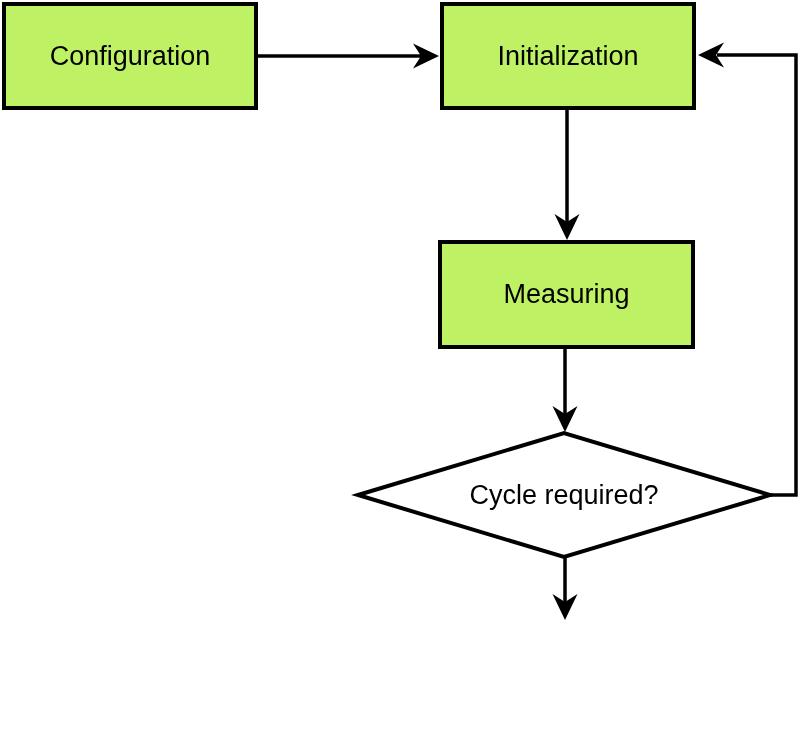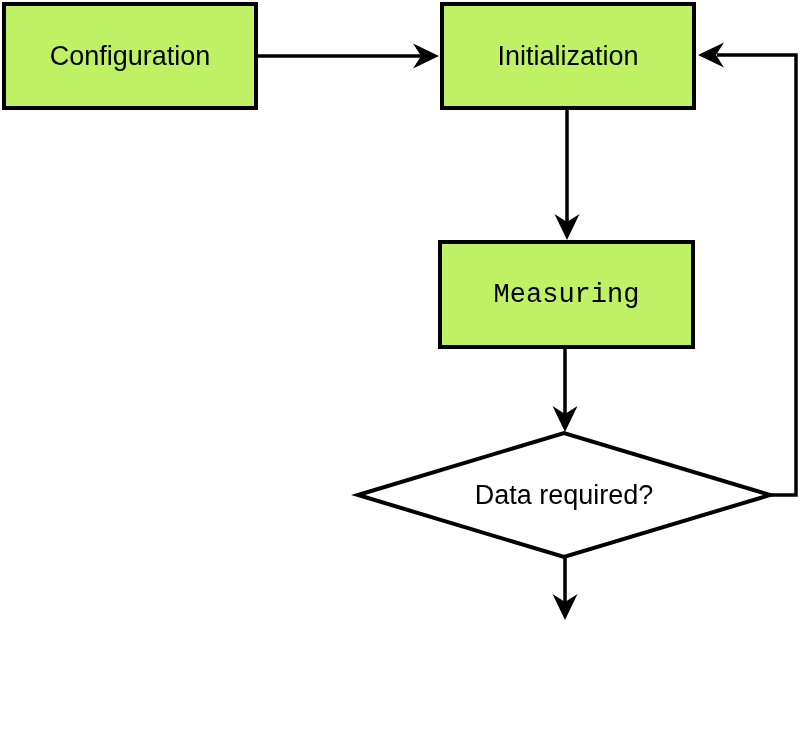--- a/index.html
+++ b/index.html
@@ -84,22 +84,22 @@
   </svg>
 
   <div class="node" style="left:2px; top:2px; width:256px; height:108px;">
     <span>Configuration</span>
   </div>
 
   <div class="node" style="left:440px; top:2px; width:256px; height:108px;">
     <span>Initialization</span>
   </div>
 
-  <div class="node" style="left:438px; top:240px; width:257px; height:109px;font-family:Liberation Mono, monospace;">
+  <div class="node" style="left:438px; top:240px; width:257px; height:109px;">
     <span>Measuring</span>
   </div>
 
   <div class="float-label" style="left:364px; top:465px; width:400px; height:60px;">
-    <span>Data required?</span>
+    <span>Cycle required?</span>
   </div>
 
 
 </div>
 
 </body></html>

